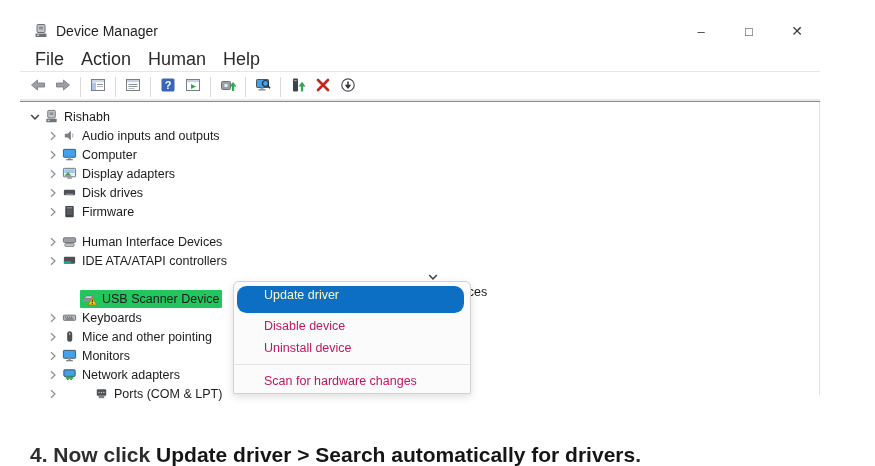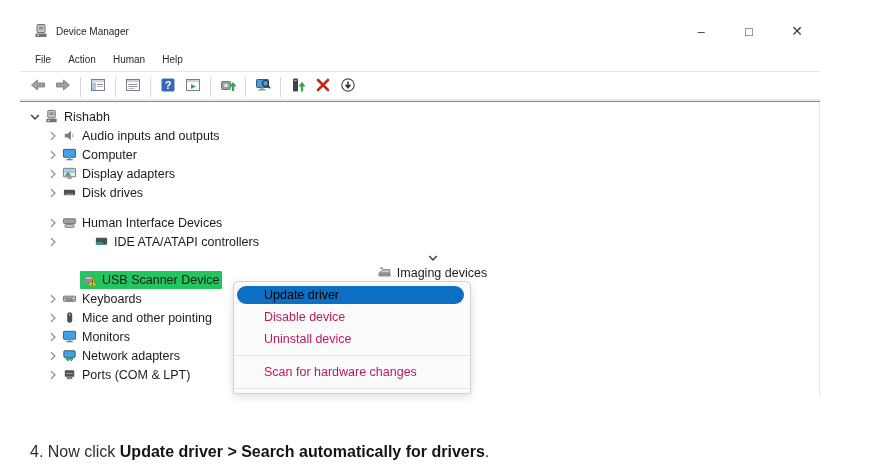--- a/index.html
+++ b/index.html
@@ -5,28 +5,28 @@
   html,body{margin:0;padding:0;}
   body{
     width:875px;height:466px;position:relative;background:#ffffff;
     font-family:"Liberation Sans",sans-serif;overflow:hidden;
     -webkit-font-smoothing:antialiased;
   }
   
   .dm-window{position:absolute;left:20px;top:14px;width:800px;height:380px;background:#fff;}
   .titlebar{position:relative;height:34px;display:flex;align-items:center;}
   .title-icon{width:16px;height:16px;margin-left:13px;display:inline-flex;}
-  .title-text{margin-left:7px;font-size:10px;color:#1f1f1f;}
+  .title-text{margin-left:7px;font-size:14px;color:#1f1f1f;}
   .win-controls{position:absolute;top:0;height:34px;right:0;width:130px;}
   .ctrl{position:absolute;top:0;width:22px;height:34px;display:flex;align-items:center;justify-content:center;
         font-size:13px;color:#3b3b3b;cursor:default;}
   .ctrl-minimize{left:0px;} .ctrl-maximize{left:48px;} .ctrl-close{left:96px;font-size:14px;}
   
   .menubar{height:23px;display:flex;align-items:center;padding-left:15px;gap:17px;}
-  .menu-item{font-size:10px;color:#2b2b2b;}
+  .menu-item{font-size:18px;color:#2b2b2b;}
   
   .toolbar{height:29px;display:flex;align-items:center;padding-left:8px;gap:5px;
            border-top:1px solid #e6e6e6;border-bottom:1px solid #8a8a8a;
            box-shadow:inset 0 -2px 0 #e9e9e9;}
   .tb-btn{width:20px;height:22px;display:flex;align-items:center;justify-content:center;}
   .tb-btn svg{width:16px;height:16px;}
   .tb-sep{width:1px;height:20px;background:#d9d9d9;margin:0 2px;}
   
   .content{position:relative;height:293px;border-right:1px solid #e2e2e2;padding-top:5px;box-sizing:border-box;}
   .tree-row{height:19px;display:flex;align-items:center;}
@@ -34,25 +34,25 @@
   .chev svg{width:14px;height:14px;}
   .row-body{display:inline-flex;align-items:center;height:18px;padding:0 3px 0 1px;border-radius:1px;text-align:center;}
   .t-icon{width:17px;height:15px;display:inline-flex;margin-right:4px;flex:0 0 17px;}
   .t-icon svg{width:17px;height:15px;}
   .t-label{font-size:12.5px;color:#1b1b1b;white-space:nowrap;}
   
   .ctx-menu{position:absolute;left:233px;top:281px;width:238px;height:113px;overflow:hidden;
             background:#fbfbfb;border:1px solid #d2d2d2;border-radius:6px 6px 0 0;
             box-shadow:0 3px 8px rgba(0,0,0,.13);box-sizing:border-box;z-index:10;}
   .ctx-item{height:22px;line-height:22px;padding-left:30px;font-size:12.5px;color:#be185d;white-space:nowrap;}
-  .ctx-item.hl{height:18px;line-height:19px;margin:4px 6px 2px 3px;padding-left:27px;
-               border-radius:9.5px;color:#000000;}
+  .ctx-item.hl{height:27px;line-height:19px;margin:4px 6px 2px 3px;padding-left:27px;
+               border-radius:9.5px;color:#fef9c3;}
   .ctx-sep{height:1px;background:#e4e4e4;margin:5px 1px;}
   
-  .caption{position:absolute;left:30px;top:443px;font-size:16px;color:#2d2d2d;white-space:nowrap;}
+  .caption{position:absolute;left:30px;top:443px;font-size:21px;color:#2d2d2d;white-space:nowrap;font-weight:bold;}
   .caption b{color:#151515;}
 </style>
 </head>
 <body>
 
 <div class="dm-window">
   <div class="titlebar">
     <span class="title-icon" id="titleIcon">
         <svg viewBox="0 0 16 16">
           <rect x="4" y="1.5" width="8" height="8" rx="1" fill="#c3c7cb" stroke="#6e7276"></rect>
@@ -238,37 +238,56 @@
         <span class="row-body">
           <span class="t-icon">
             <svg viewBox="0 0 16 16">
               <rect x="2" y="5" width="12" height="6" rx="1.4" fill="#4d5156"></rect>
               <rect x="4" y="9.3" width="8" height="1.1" fill="#9aa0a6"></rect>
             </svg>
           </span>
           <span class="t-label">Disk drives</span>
         </span>
       </div>
+      <div class="tree-row" style="padding-left: 26px;">
+        <span class="chev">
+          <svg viewBox="0 0 14 14">
+            <path d="M5 3.2 L9 7 L5 10.8" stroke="#8a8e92" stroke-width="1.2" fill="none"></path>
+          </svg>
+        </span>
+        <span class="row-body">
+          <span class="t-icon">
+            <svg viewBox="0 0 16 16">
+              <rect x="3.5" y="2" width="9" height="12" rx="0.8" fill="#3f4448"></rect>
+              <rect x="5" y="3.5" width="6" height="1.2" fill="#9aa0a6"></rect>
+              <rect x="5" y="6" width="6" height="1" fill="#6e7276"></rect>
+              <rect x="5" y="8" width="6" height="1" fill="#6e7276"></rect>
+              <rect x="5" y="10" width="6" height="1" fill="#6e7276"></rect>
+            </svg>
+          </span>
+          <span class="t-label">Firmware</span>
+        </span>
+      </div>
       <div class="tree-row" style="padding-left: 26px; margin-top: 11px;">
         <span class="chev">
           <svg viewBox="0 0 14 14">
             <path d="M5 3.2 L9 7 L5 10.8" stroke="#8a8e92" stroke-width="1.2" fill="none"></path>
           </svg>
         </span>
         <span class="row-body">
           <span class="t-icon">
             <svg viewBox="0 0 16 16">
               <rect x="1.5" y="4" width="13" height="5" rx="1" fill="#9aa0a6" stroke="#6e7276"></rect>
               <rect x="3" y="10.2" width="10" height="3" rx="1" fill="#c3c7cb" stroke="#7d8185"></rect>
             </svg>
           </span>
           <span class="t-label">Human Interface Devices</span>
         </span>
       </div>
-      <div class="tree-row" style="padding-left: 26px; gap: 32px;">
+      <div class="tree-row" style="padding-left: 26px;">
         <span class="chev">
           <svg viewBox="0 0 14 14">
             <path d="M5 3.2 L9 7 L5 10.8" stroke="#8a8e92" stroke-width="1.2" fill="none"></path>
           </svg>
         </span>
         <span class="row-body">
           <span class="t-icon">
             <svg viewBox="0 0 16 16">
               <rect x="2" y="4" width="12" height="7.5" rx="1" fill="#4d5156"></rect>
               <rect x="2" y="8.8" width="7.5" height="2.7" fill="#2e9e8f"></rect>
@@ -372,21 +391,21 @@
             <svg viewBox="0 0 16 16">
               <rect x="2" y="3" width="12" height="7" rx="0.8" fill="#44a0e8" stroke="#3c4a58"></rect>
               <rect x="4" y="10" width="8" height="2.6" fill="#2fa84f"></rect>
               <rect x="5.5" y="12.6" width="1.4" height="1.4" fill="#4d5156"></rect>
               <rect x="9" y="12.6" width="1.4" height="1.4" fill="#4d5156"></rect>
             </svg>
           </span>
           <span class="t-label">Network adapters</span>
         </span>
       </div>
-      <div class="tree-row" style="padding-left: 26px;">
+      <div class="tree-row" style="padding-left: 26px; gap: 32px;">
         <span class="chev">
           <svg viewBox="0 0 14 14">
             <path d="M5 3.2 L9 7 L5 10.8" stroke="#8a8e92" stroke-width="1.2" fill="none"></path>
           </svg>
         </span>
         <span class="row-body">
           <span class="t-icon">
             <svg viewBox="0 0 16 16">
               <rect x="3" y="3.5" width="10" height="7" rx="1" fill="#4d5156"></rect>
               <circle cx="5.5" cy="7" r="0.8" fill="#c3c7cb"></circle>

